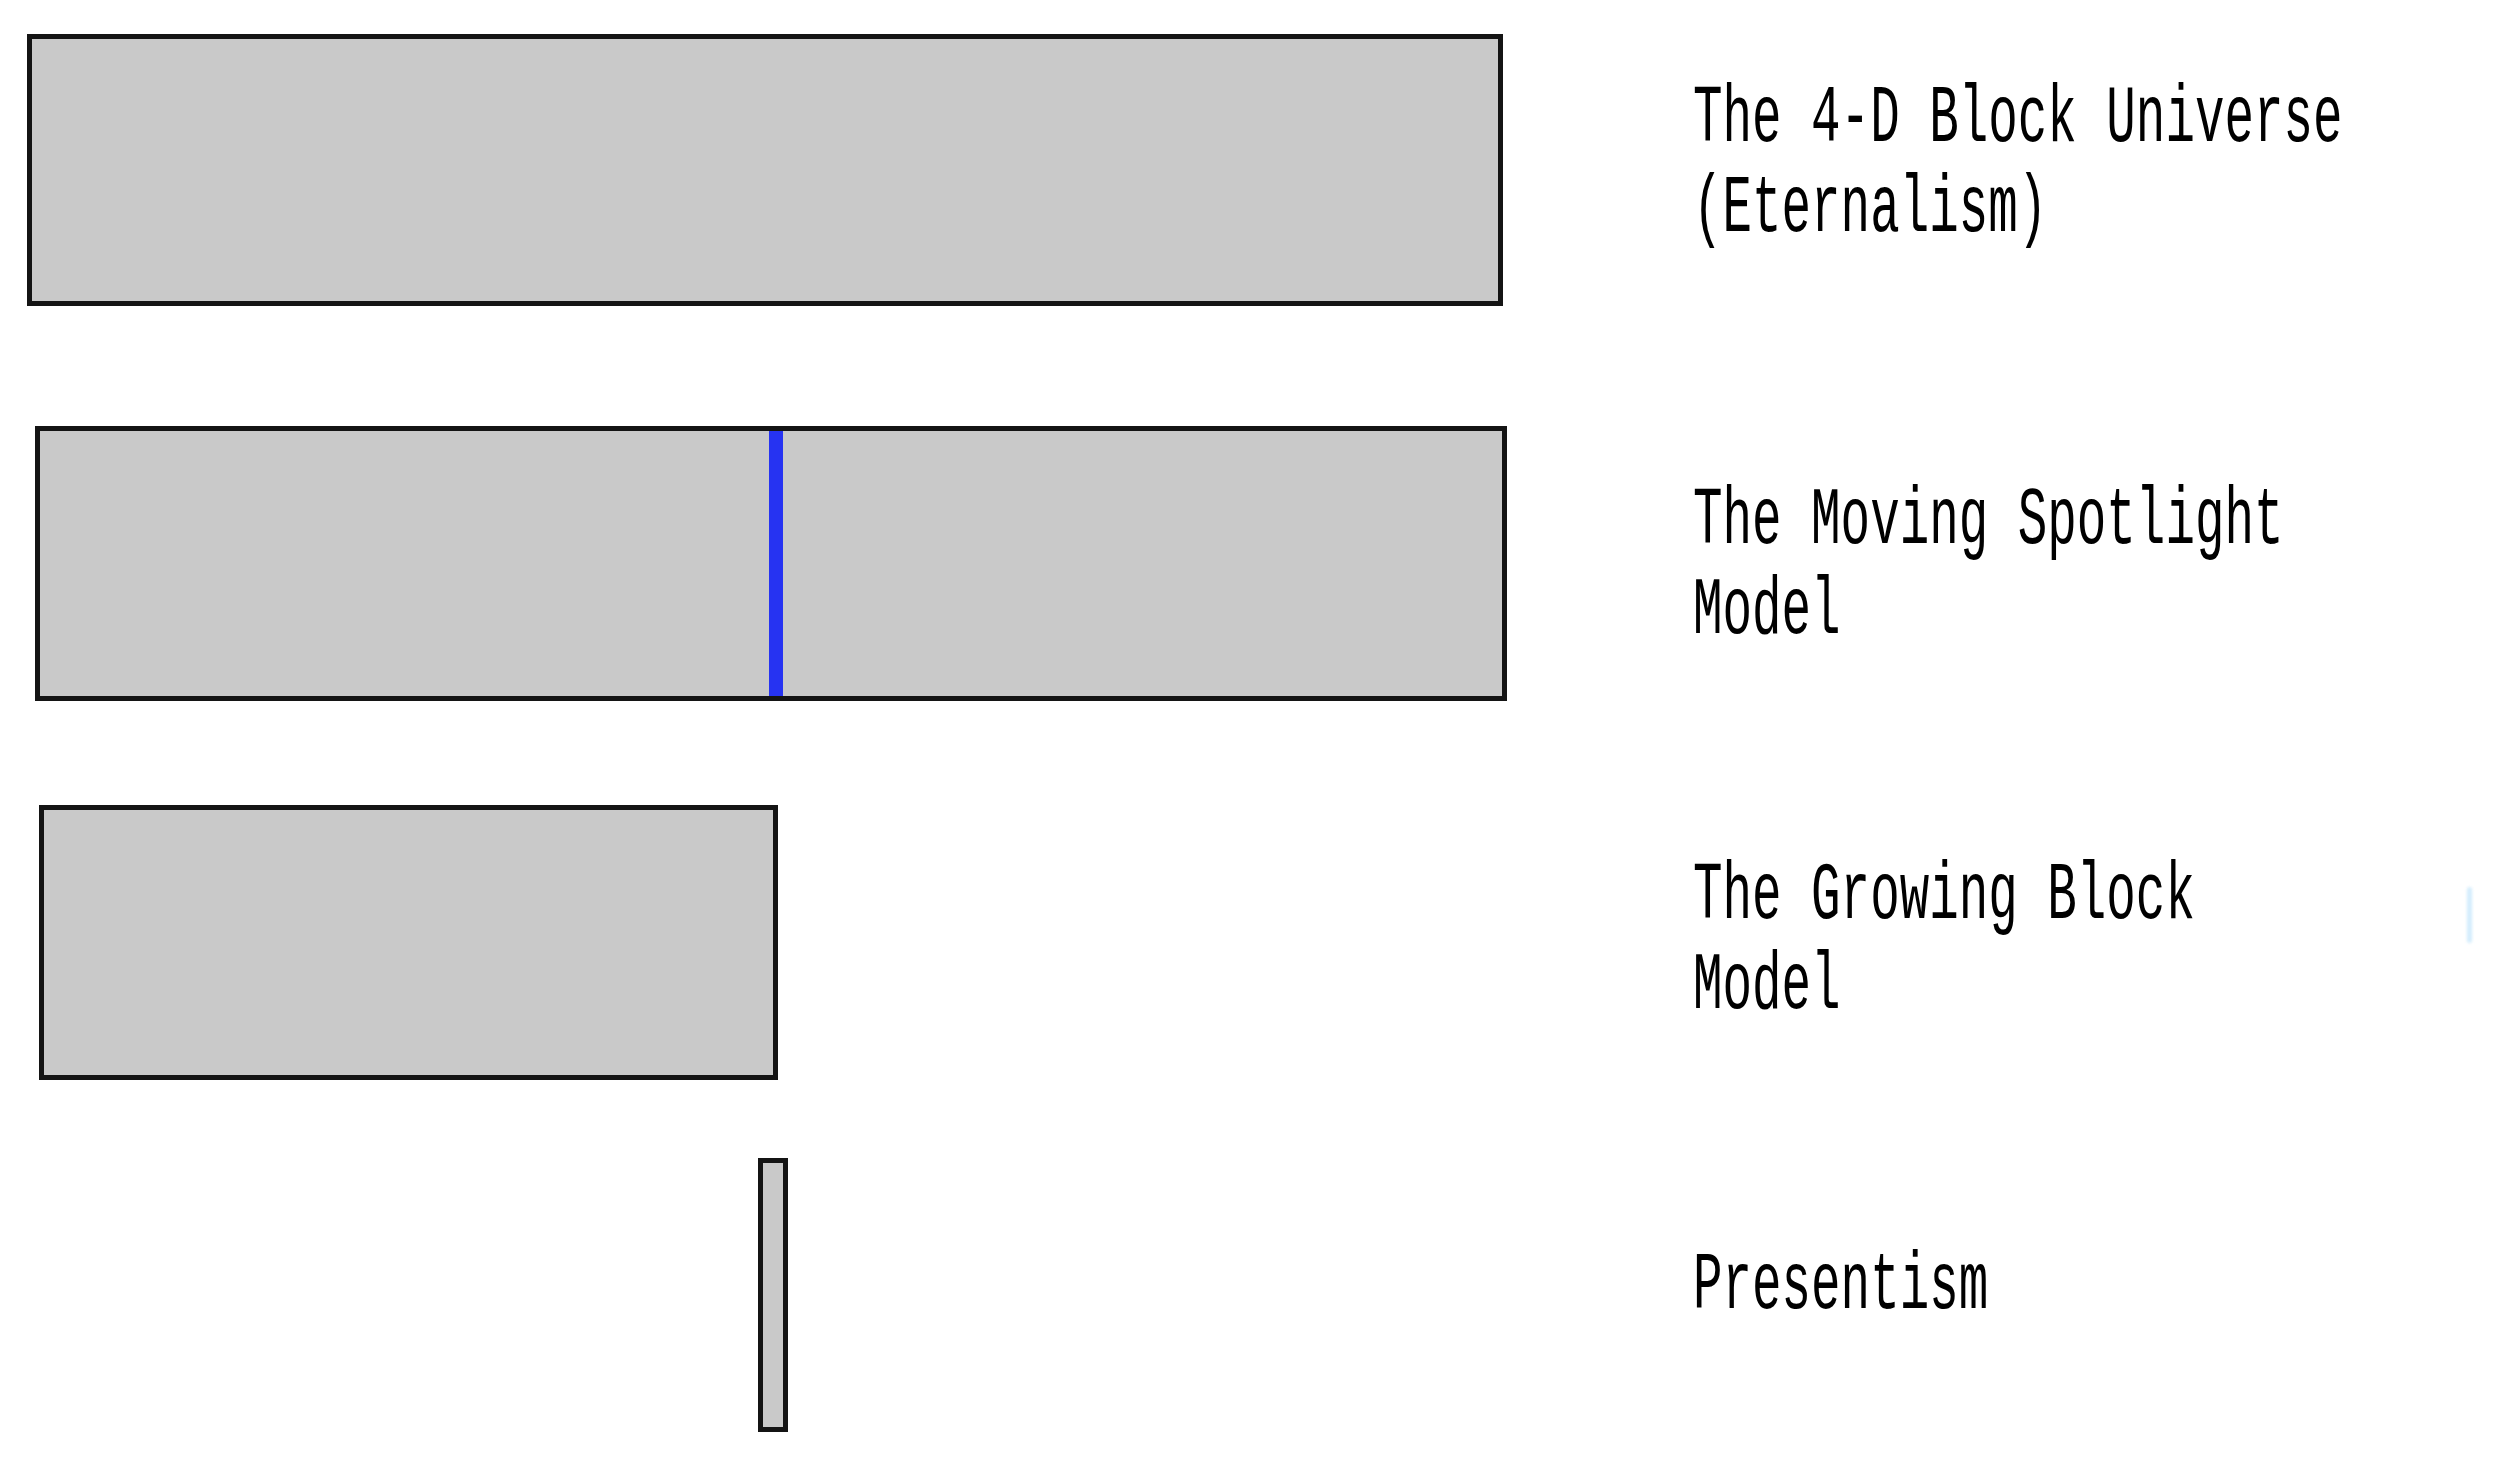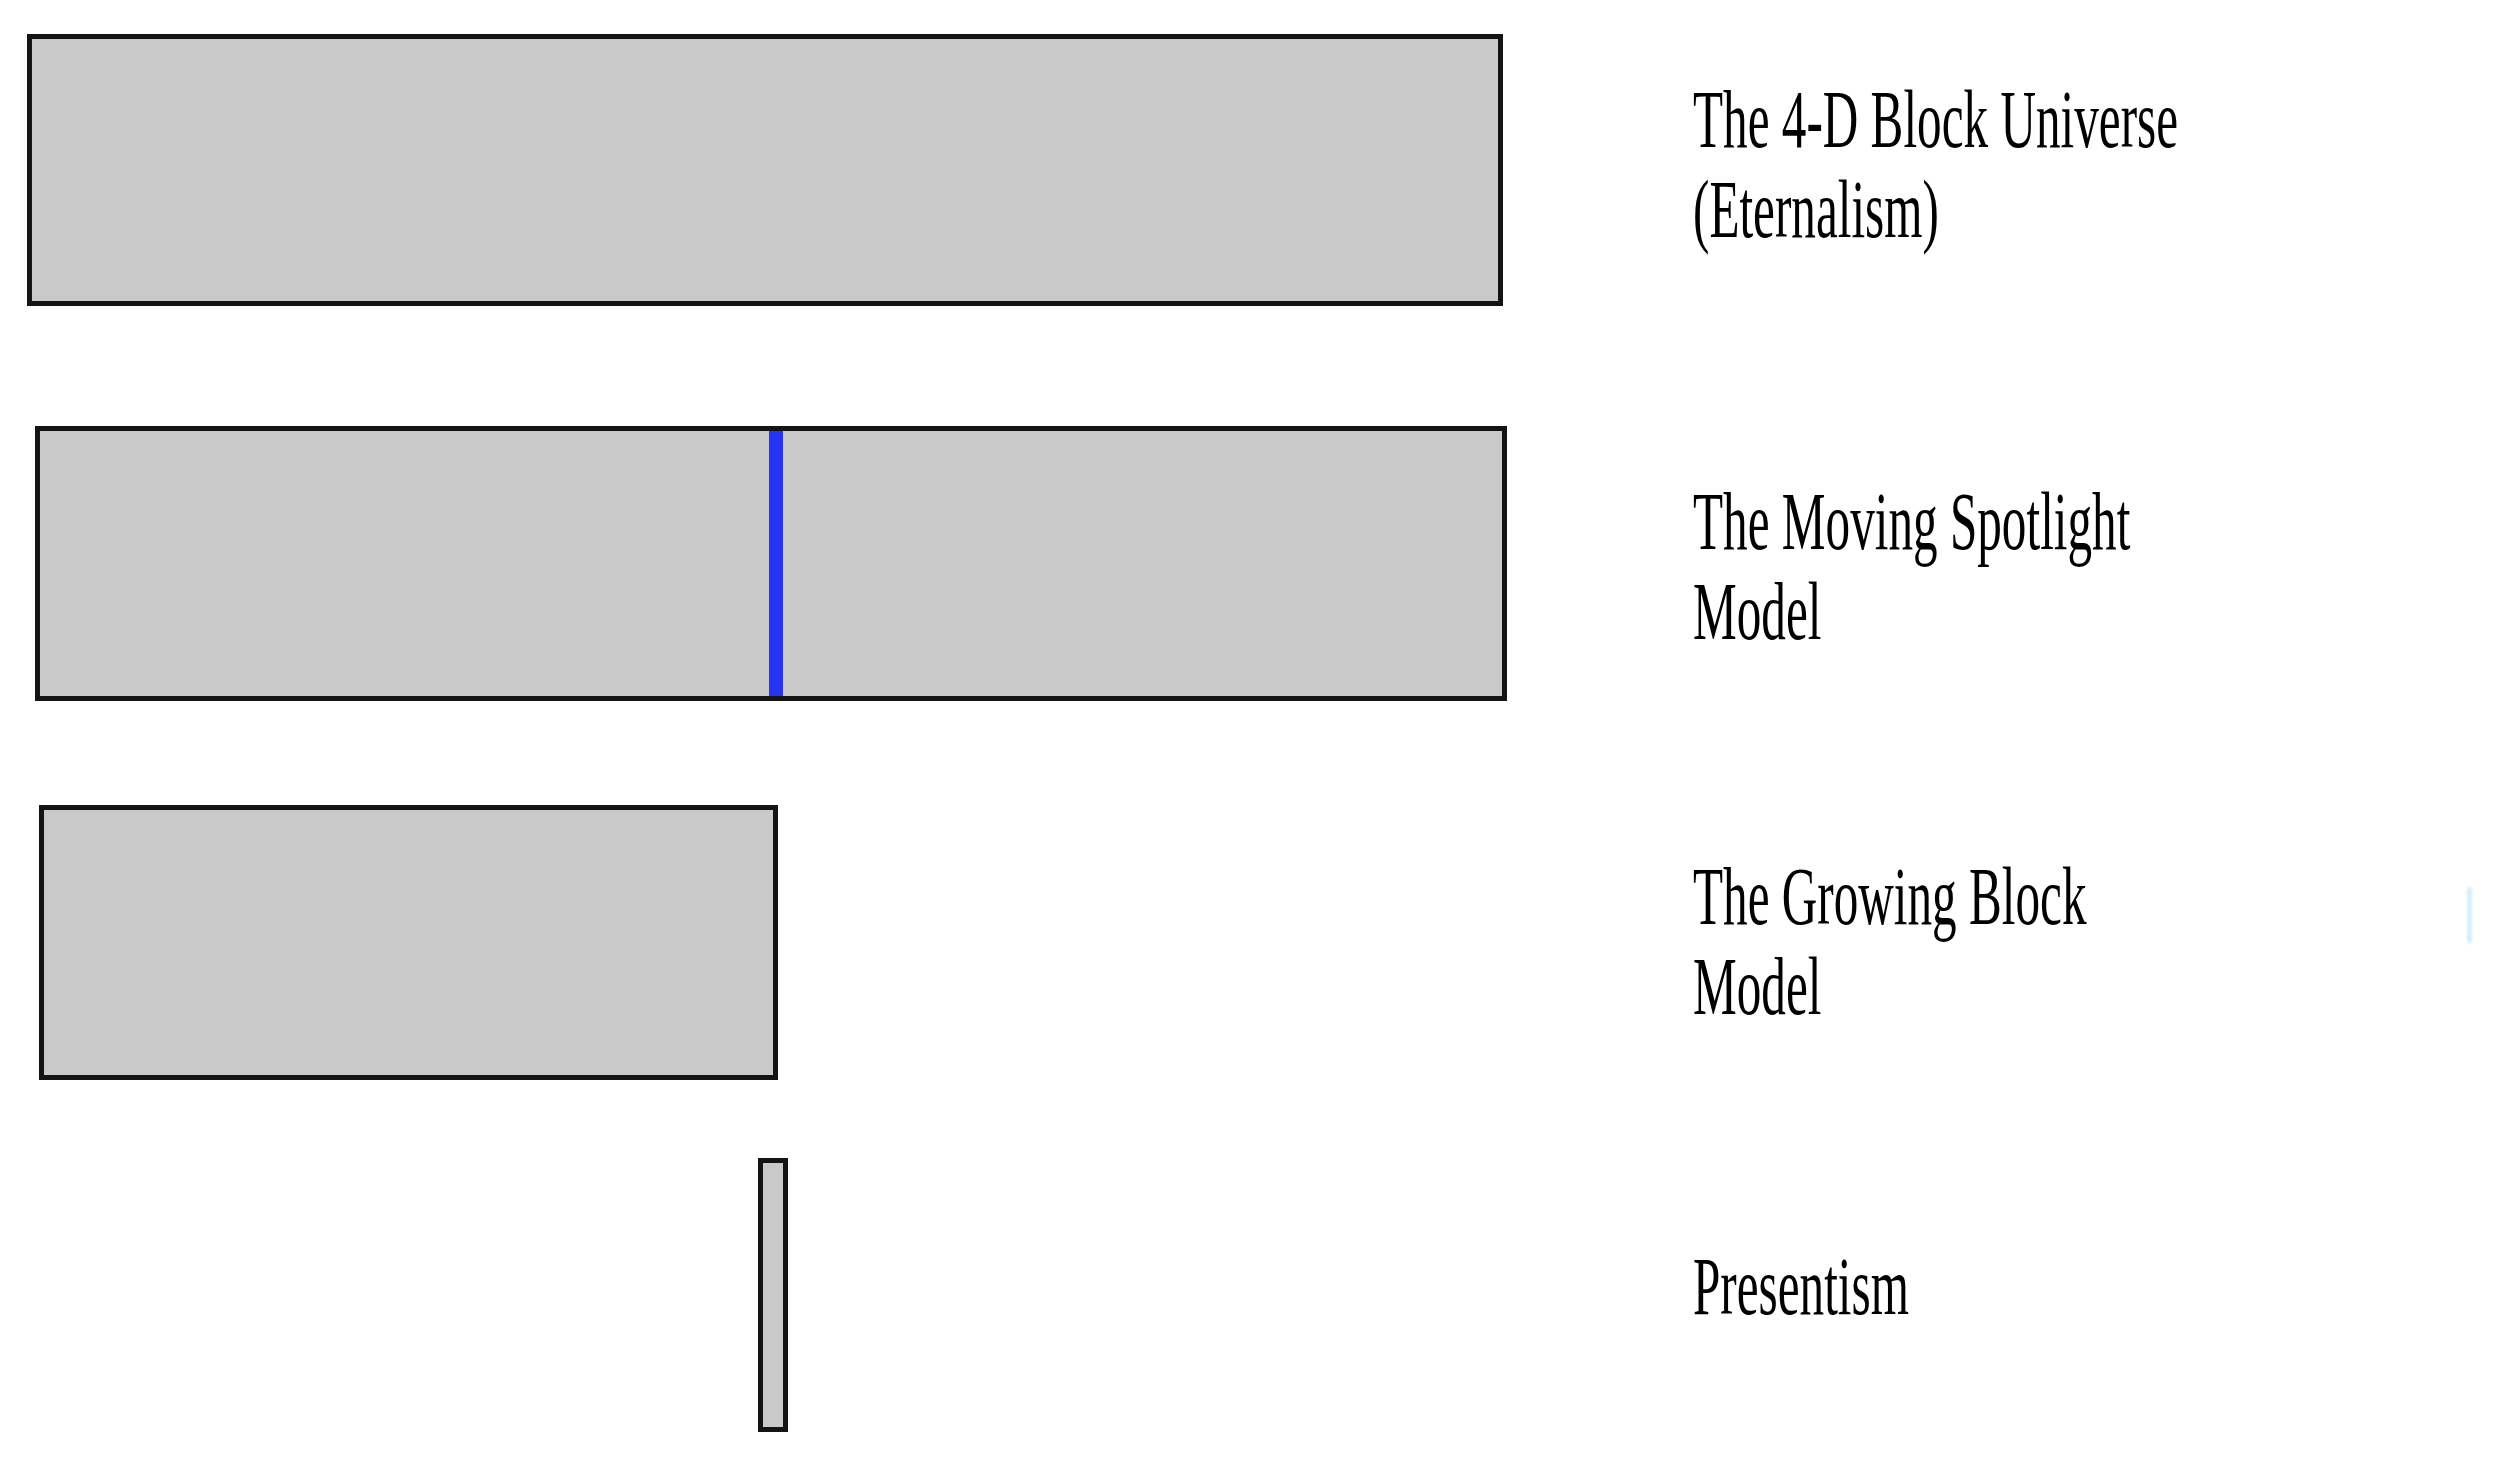--- a/index.html
+++ b/index.html
@@ -3,21 +3,21 @@
 <meta charset="utf-8">
 <style>
   html, body { margin: 0; padding: 0; }
   body {
     width: 2500px; height: 1458px;
     background: var(--page-bg, #ffffff);
     position: relative;
     overflow: hidden;
     font-family: "Liberation Serif", "DejaVu Serif", serif;
   }
-  .canvas { position: absolute; inset: 0; }
+  .canvas { position: absolute; inset: 0; font-family: Liberation Mono, monospace; }
 
   .bar {
     position: absolute;
     box-sizing: border-box;
     background: var(--bar-fill, #c9c9c9);
     border: 5px solid var(--bar-border, #141414);
   }
   .present-line {
     position: absolute;
     top: 0; height: 100%;

